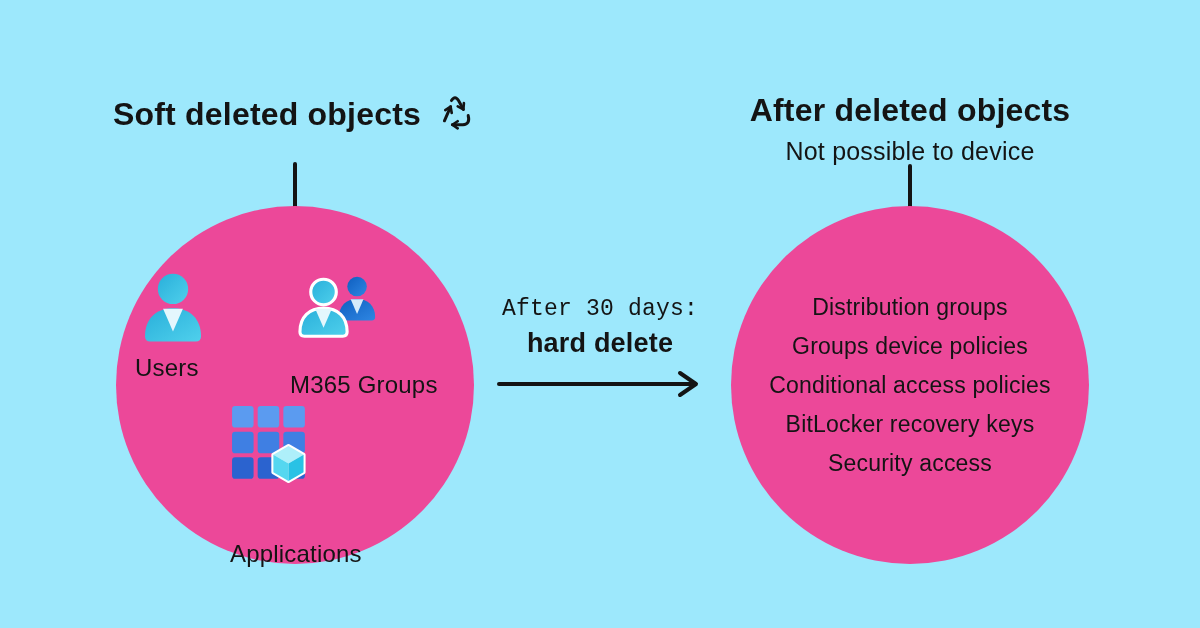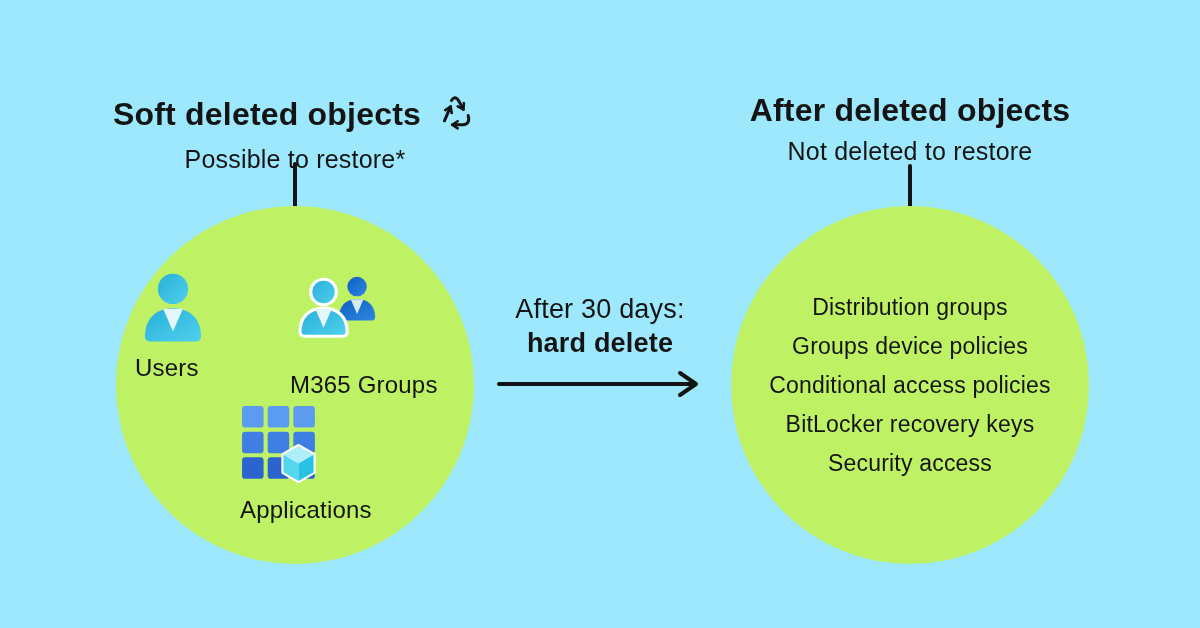--- a/index.html
+++ b/index.html
@@ -13,39 +13,39 @@
   .title-row{display:flex;align-items:center;justify-content:center;gap:12px;}
   .title{font-size:32px;font-weight:700;line-height:40px;letter-spacing:.2px;}
   .subtitle{font-size:25px;line-height:30px;margin-top:6px;letter-spacing:.2px;}
 
   
   .vline{position:absolute;width:4px;background:#141414;border-radius:2px;}
   .vline-left{left:293px;top:162px;height:103px;}
   .vline-right{left:908px;top:164px;height:100px;}
 
   
-  .circle{position:absolute;width:358px;height:358px;border-radius:50%;background:#bef264;}
+  .circle{position:absolute;width:358px;height:358px;border-radius:50%;background:#ec4899;}
   .circle-left{left:116px;top:206px;}
   .circle-right{left:731px;top:206px;display:flex;align-items:center;justify-content:center;}
 
   
   .obj{position:absolute;display:flex;flex-direction:column;align-items:flex-start;}
   .obj-users{left:19px;top:66px;width:140px;}
   .obj-m365{left:174px;top:66px;width:150px;gap:21px;}
-  .obj-apps{left:124px;top:198px;width:140px;}
+  .obj-apps{left:114px;top:198px;width:140px;gap:44px;}
   .obj-label{font-size:24px;line-height:28px;margin-top:8px;white-space:nowrap;letter-spacing:.2px;}
   .obj-m365 .obj-label{margin-top:4px;}
 
   
   .hd-list{list-style:none;margin:0;padding:0 8px;text-align:center;}
   .hd-list li{font-size:23px;line-height:39px;white-space:nowrap;letter-spacing:.2px;}
 
   
   .middle{position:absolute;left:470px;top:292px;width:260px;text-align:center;}
-  .middle-line1{font-size:27px;line-height:34px;letter-spacing:.2px;}
+  .middle-line1{font-size:23px;line-height:34px;letter-spacing:.2px;font-family:Liberation Mono, monospace;}
   .middle-line2{font-size:27px;line-height:34px;font-weight:700;letter-spacing:.2px;}
   .arrow-wrap{margin-top:10px;}
 </style>
 </head>
 <body>
 
 <div class="stage">
 
   <div class="hdr hdr-left">
     <div class="title-row">
@@ -58,28 +58,27 @@
             </marker>
           </defs>
           <g stroke="#141414" stroke-width="3.4" stroke-linecap="round" stroke-linejoin="round">
             <path d="M13 33 L20 17" marker-end="url(#ah)"></path>
             <path d="M21 10 Q25 3.5 29 10 L34.5 20" marker-end="url(#ah)"></path>
             <path d="M40 27 Q42.5 37 34 37.5 L22 37.5" marker-end="url(#ah)"></path>
           </g>
         </svg>
       </span>
     </div>
-    <div class="subtitle">Possible to restore*</div>
   </div>
 
   <div class="hdr hdr-right">
     <div class="title-row">
       <div class="title">After deleted objects</div>
     </div>
-    <div class="subtitle">Not deleted to restore</div>
+    <div class="subtitle">Not possible to device</div>
   </div>
 
   <div class="vline vline-left"></div>
   <div class="vline vline-right"></div>
 
   <div class="circle circle-left">
 
     <div class="obj obj-users">
       <span>
         <svg width="76" height="70" viewBox="0 0 64 60">

